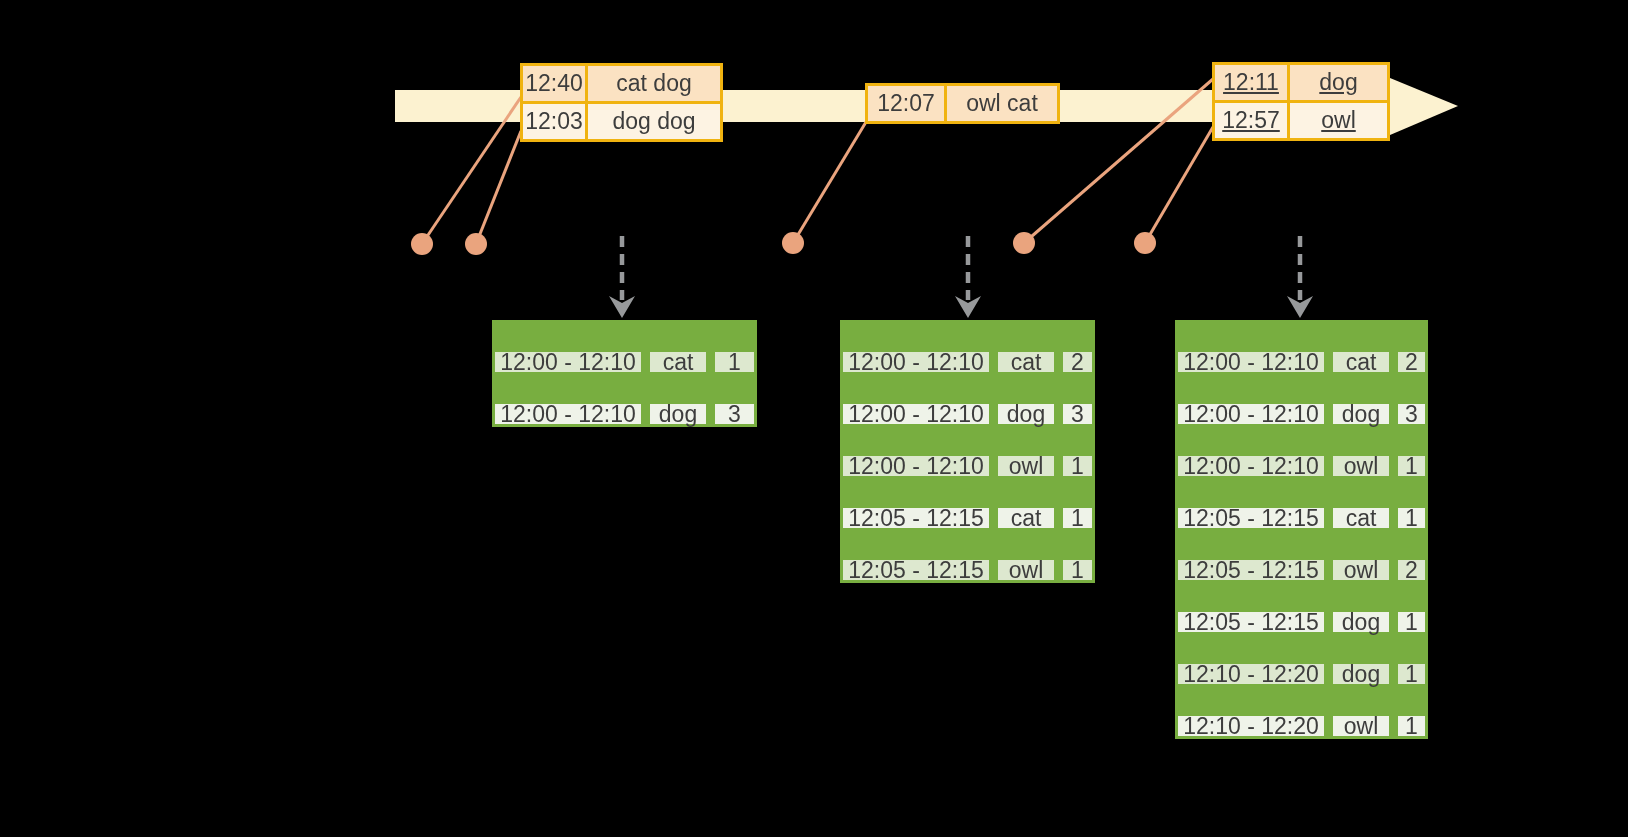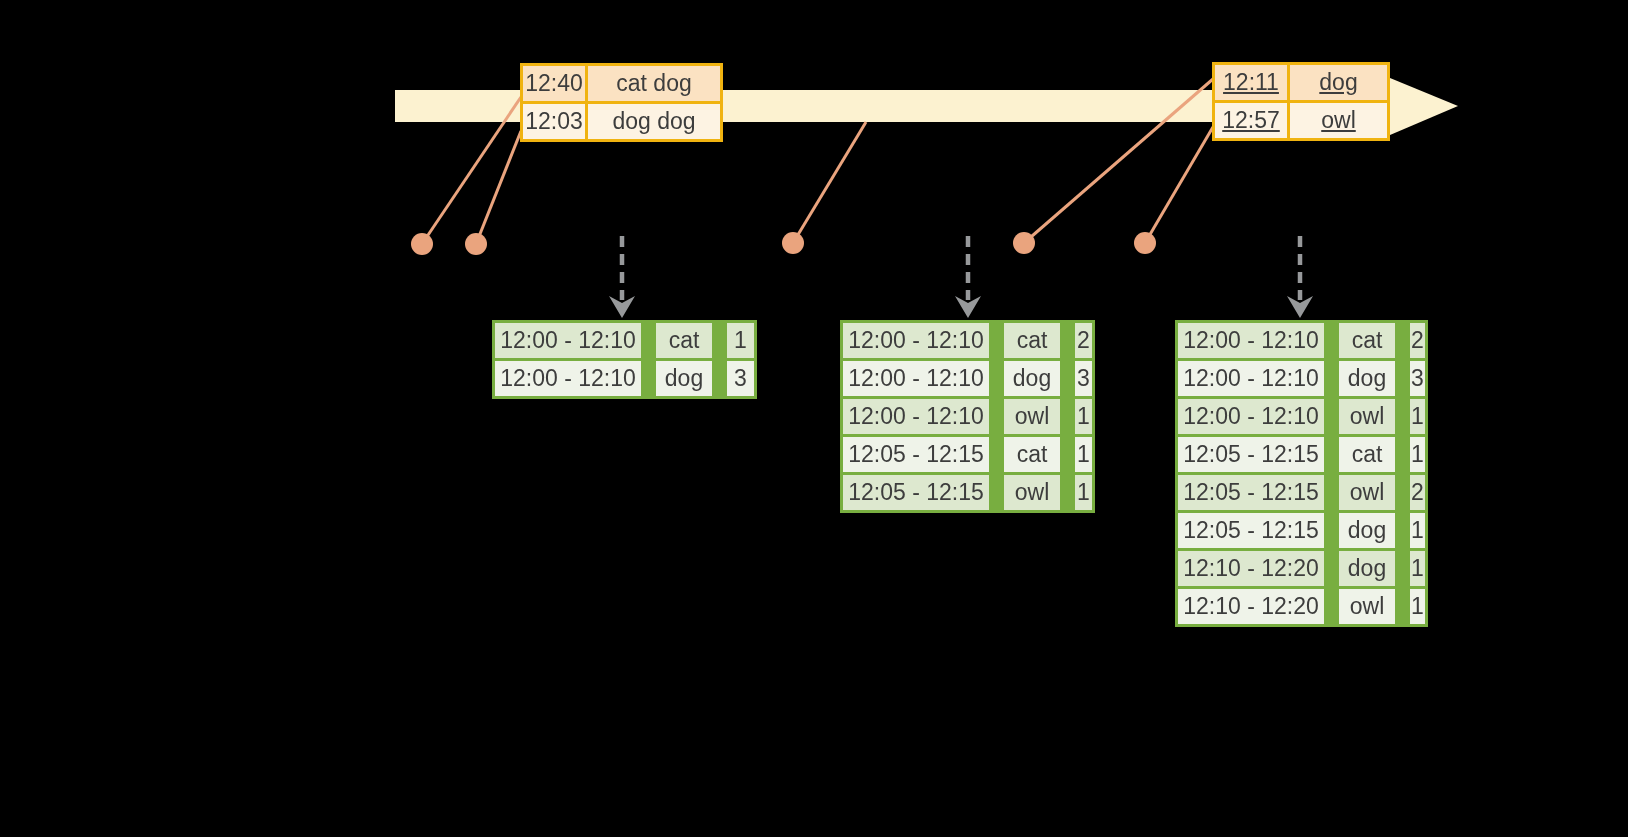--- a/index.html
+++ b/index.html
@@ -41,21 +41,21 @@
   .t3 .ecell.time{width:72px;}
 
   
   .rtable{
     position:absolute;
     background:#78ae40;          
     padding:3px;
     display:flex;flex-direction:column;gap:3px;
     box-sizing:border-box;
   }
-  .rrow{display:flex;gap:15px;height:35px;}
+  .rrow{display:flex;gap:9px;height:20px;margin-top:29px;}
   .rcell{
     display:flex;align-items:center;justify-content:center;
     font-size:23px;line-height:1;
   }
   .rrow:nth-child(odd) .rcell{background:#dde8cf;}
   .rrow:nth-child(even) .rcell{background:#eff3e9;}
   .rcell.win{width:146px;}
   .rcell.word{width:56px;}
   .rcell.cnt{flex:1;}
 </style>
@@ -95,20 +95,26 @@
     <div class="erow">
       <div class="ecell time">12:40</div>
       <div class="ecell words">cat dog</div>
     </div>
     <div class="erow">
       <div class="ecell time">12:03</div>
       <div class="ecell words">dog dog</div>
     </div>
   </div>
 
+  <div class="etable t2" style="left:865px;top:83px;width:195px;">
+    <div class="erow">
+      <div class="ecell time">12:07</div>
+      <div class="ecell words">owl cat</div>
+    </div>
+  </div>
 
   <div class="etable t3" style="left:1212px;top:62px;width:178px;text-decoration:underline;">
     <div class="erow">
       <div class="ecell time">12:11</div>
       <div class="ecell words">dog</div>
     </div>
     <div class="erow">
       <div class="ecell time">12:57</div>
       <div class="ecell words">owl</div>
     </div>

